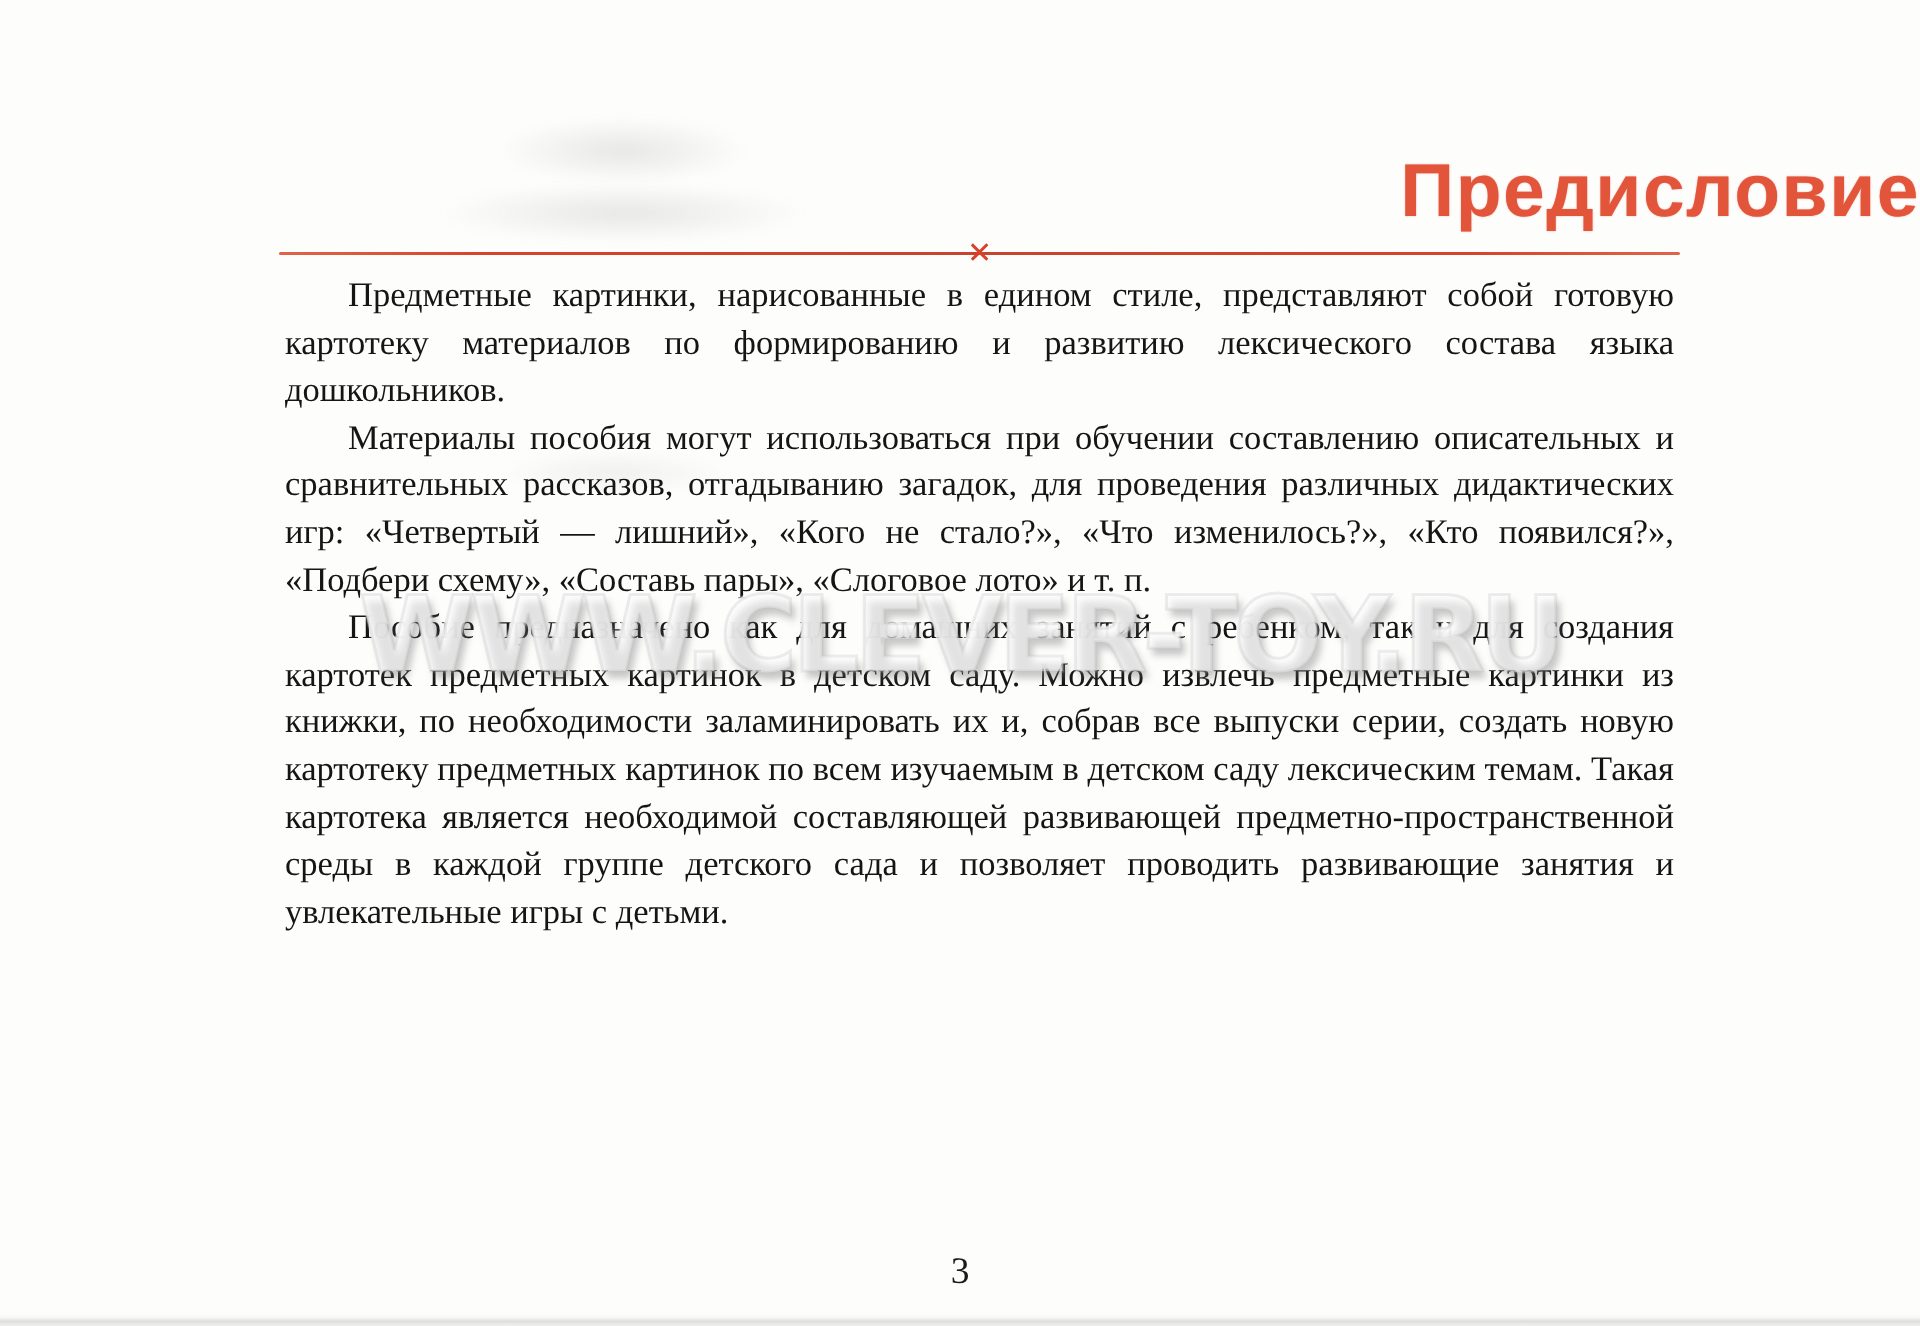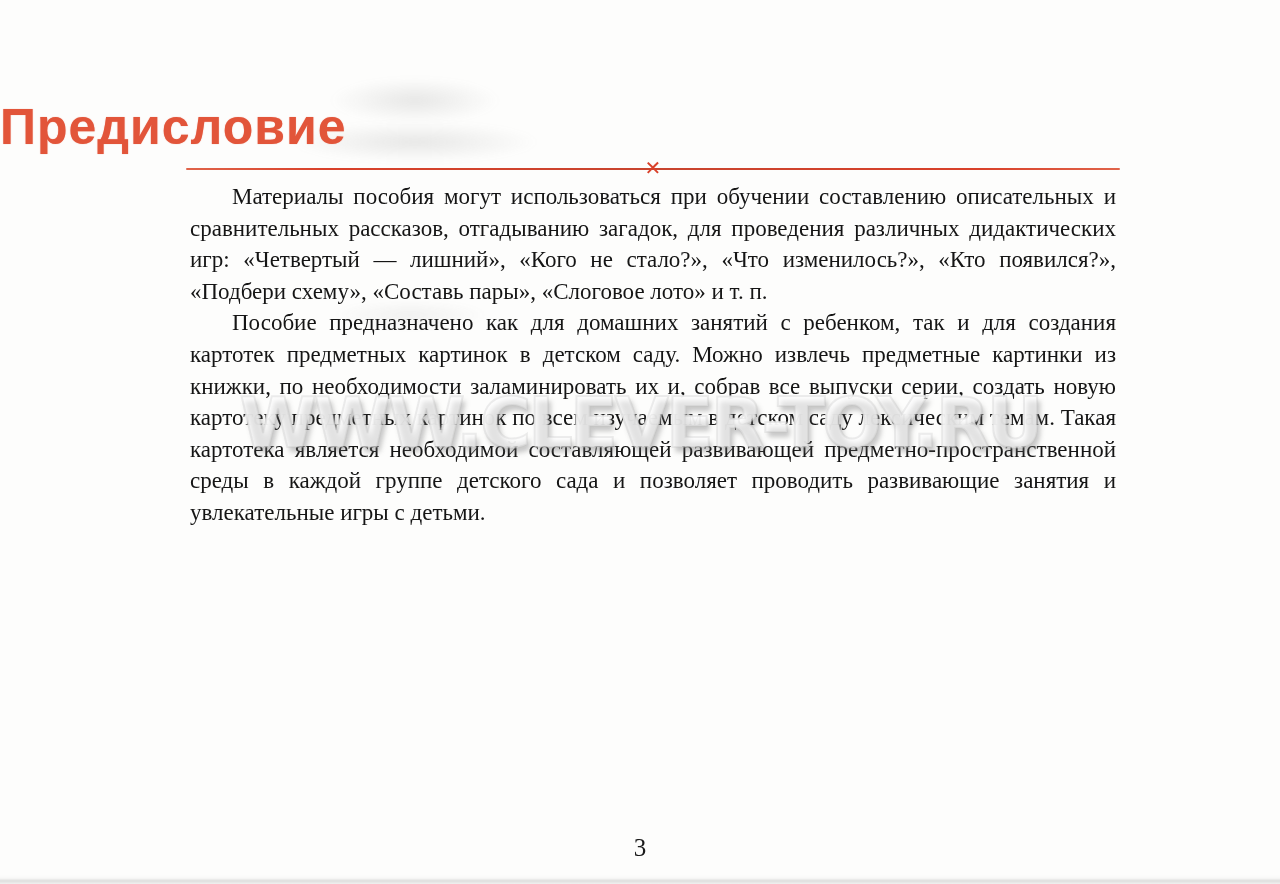--- a/index.html
+++ b/index.html
@@ -15,21 +15,21 @@
     overflow: hidden;
     font-family: "Liberation Serif", serif;
   }
 
   
   .title {
     position: absolute;
     top: 64px;
     left: 0;
     width: 100%;
-    text-align: left;
+    text-align: right;
     font-family: "Liberation Sans", sans-serif;
     font-weight: 800;
     font-size: 50px;
     letter-spacing: 1px;
     color: #e2553a;
     text-shadow: 0 0 1px rgba(226,85,58,0.6);
   }
 
   
   .ghost {
@@ -143,20 +143,21 @@
   <div class="ghost g3"></div>
 
   <h1 class="title">Предисловие</h1>
 
   <div class="divider">
     <div class="line"></div>
     <span class="x-glyph">✕</span>
   </div>
 
   <div class="body-text">
+    <p>Предметные картинки, нарисованные в едином стиле, представляют собой готовую картотеку материалов по формированию и развитию лексического состава языка дошкольников.</p>
     <p>Материалы пособия могут использоваться при обучении составлению описательных и сравнительных рассказов, отгадыванию загадок, для проведения различных дидактических игр: «Четвертый — лишний», «Кого не стало?», «Что изменилось?», «Кто появился?», «Подбери схему», «Составь пары», «Слоговое лото» и т. п.</p>
     <p>Пособие предназначено как для домашних занятий с ребенком, так и для создания картотек предметных картинок в детском саду. Можно извлечь предметные картинки из книжки, по необходимости заламинировать их и, собрав все выпуски серии, создать новую картотеку предметных картинок по всем изучаемым в детском саду лексическим темам. Такая картотека является необходимой составляющей развивающей предметно-пространственной среды в каждой группе детского сада и позволяет проводить развивающие занятия и увлекательные игры с детьми.</p>
   </div>
 
   <div class="watermark">WWW.CLEVER-TOY.RU</div>
 
   <div class="page-number">3</div>
 
   <div class="scan-edge"></div>
 

